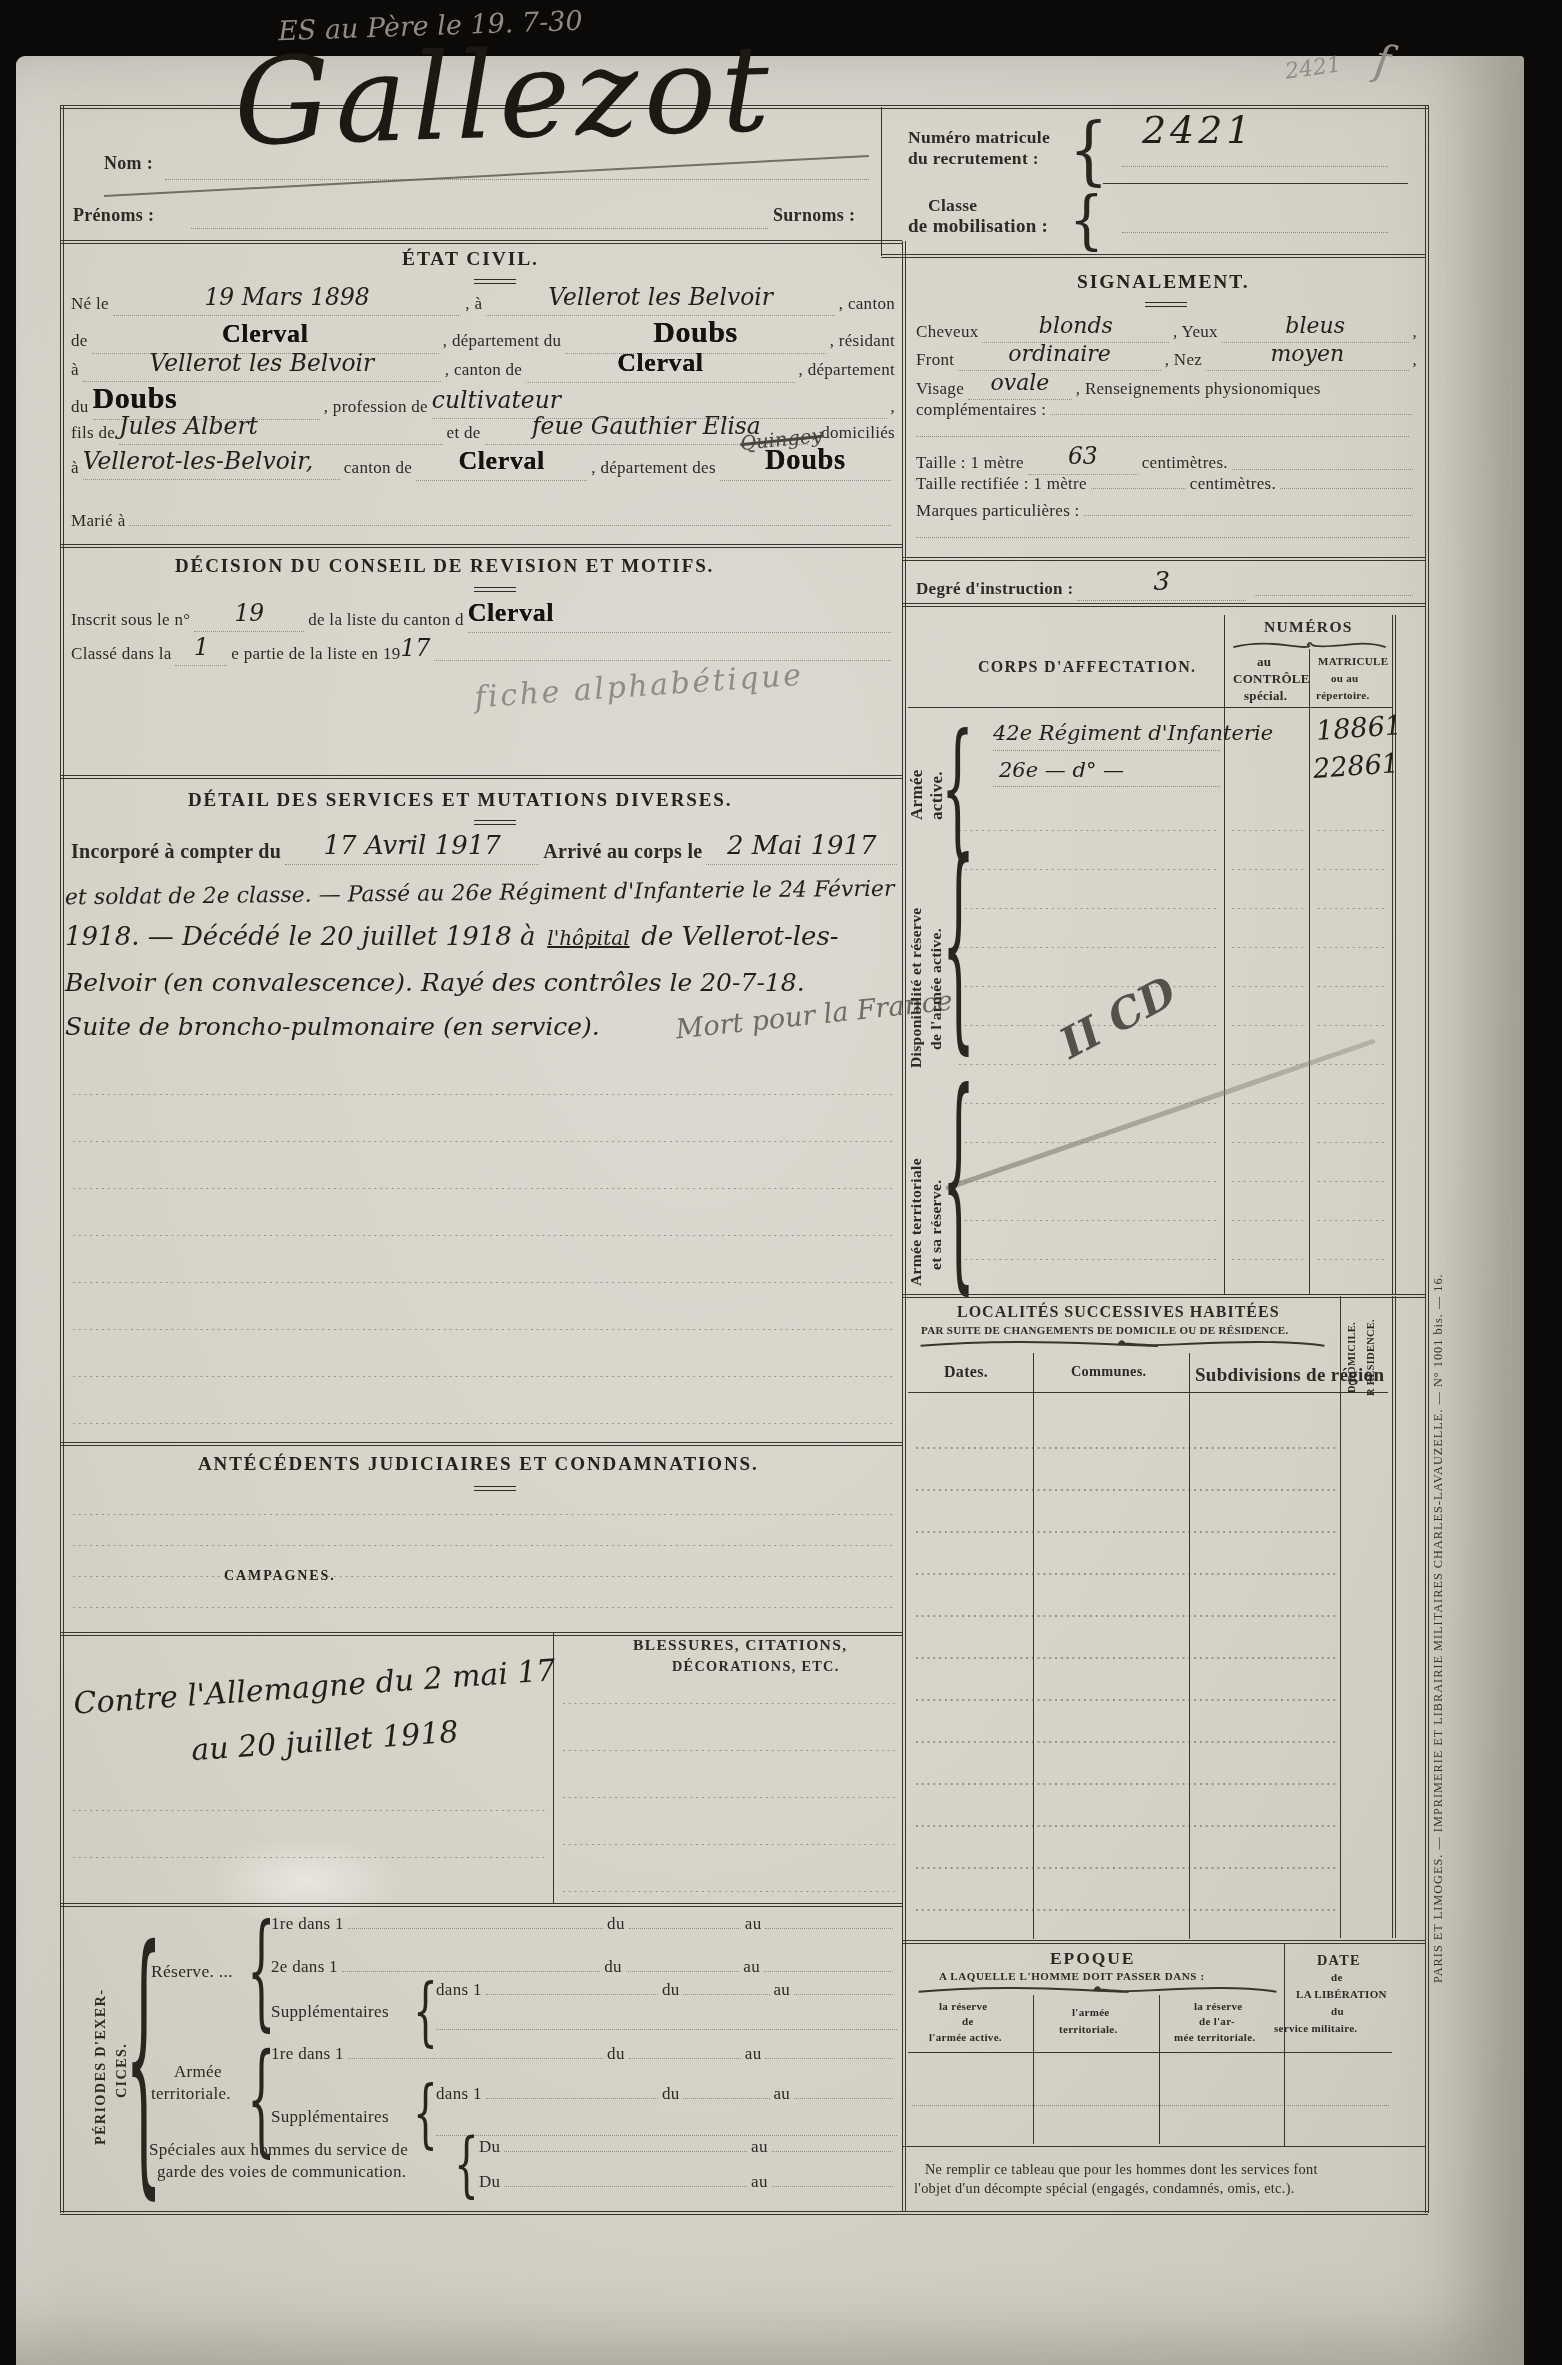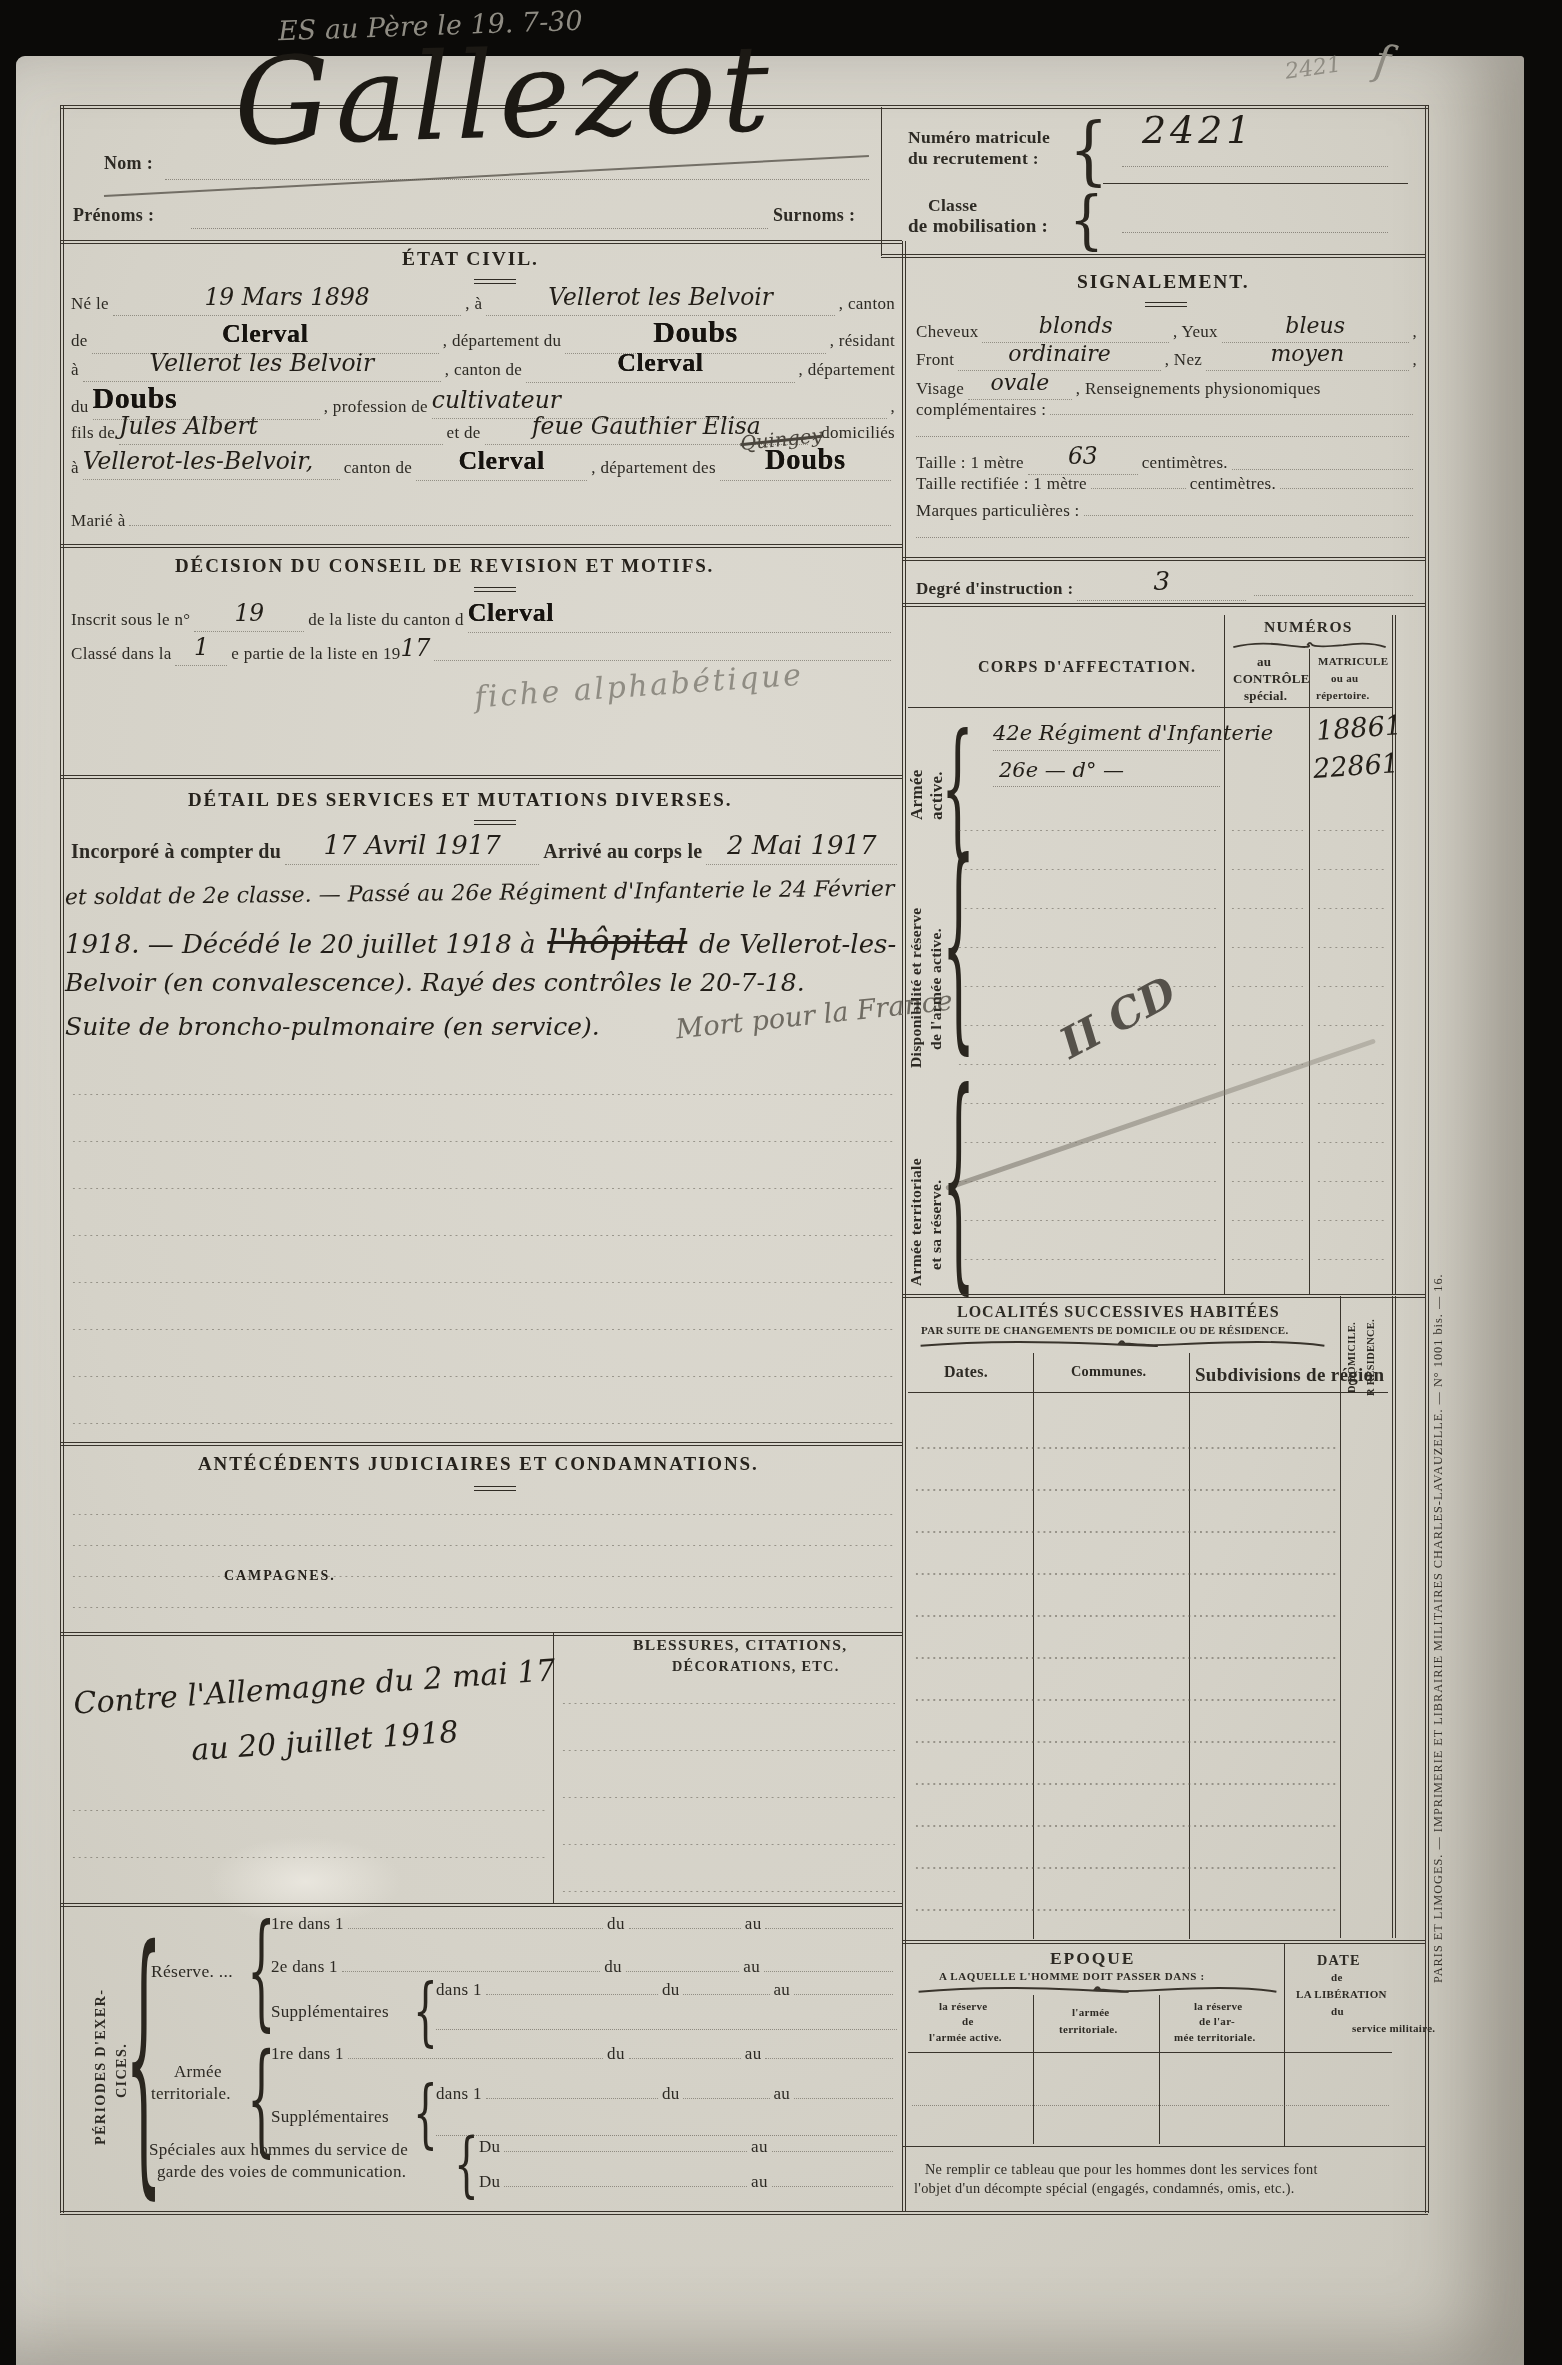--- a/index.html
+++ b/index.html
@@ -185,21 +185,21 @@
         <span class="hand" style="font-size:26px;">17 Avril 1917</span>
       </span>
     <span class="print pb" style="font-size:20px;">Arrivé au corps le</span>
     <span class="seg" style="flex:1.5;">
         <span class="hand" style="font-size:26px;">2 Mai 1917</span>
       </span>
   </div>
   <div class="abs hand" style="left:65px;top:880px;font-size:22px;transform:rotate(-.6deg);">et soldat de 2e classe. — Passé au 26e Régiment d'Infanterie le 24 Février</div>
   <div class="row" style="left:65px;top:921px;">
     <span class="hand" style="font-size:26px;">1918. — Décédé le 20 juillet 1918 à</span>
-    <span class="hand strike" style="font-size:34px;margin:0 11.7px;">l'hôpital</span>
+    <span class="hand strike" style="font-size:20px;margin:0 11.7px;text-decoration:underline;">l'hôpital</span>
     <span class="hand" style="font-size:26px;">de Vellerot-les-</span>
   </div>
   <div class="abs hand" style="left:65px;top:968px;font-size:25px;">Belvoir (en convalescence). Rayé des contrôles le 20-7-18.</div>
   <div class="abs hand" style="left:65px;top:1012px;font-size:25px;">Suite de broncho-pulmonaire (en service).</div>
   <div class="abs pencil" style="left:675px;top:999px;font-size:27px;color:#6f6b62;transform:rotate(-6deg);">Mort pour la France</div>
   <div class="dotgrid" style="left:71px;top:1071px;width:824px;height:357px;background-size:5.8px 47px;"></div>
 
   <div class="hr" style="left:60px;top:1442px;width:842px;"></div>
   <div class="abs title" style="left:198px;top:1453px;font-size:19px;">ANTÉCÉDENTS JUDICIAIRES ET CONDAMNATIONS.</div>
   <div class="titledash" style="left:474px;top:1486px;"></div>
@@ -420,21 +420,21 @@
   <div class="abs print pb tiny" style="left:929px;top:2031px;">l'armée active.</div>
   <div class="abs print pb tiny" style="left:1072px;top:2006px;">l'armée</div>
   <div class="abs print pb tiny" style="left:1059px;top:2023px;">territoriale.</div>
   <div class="abs print pb tiny" style="left:1194px;top:2000px;">la réserve</div>
   <div class="abs print pb tiny" style="left:1199px;top:2015px;">de l'ar-</div>
   <div class="abs print pb tiny" style="left:1174px;top:2031px;">mée territoriale.</div>
   <div class="abs print pb" style="left:1317px;top:1952px;font-size:14.3px;letter-spacing:1.3px;">DATE</div>
   <div class="abs print pb tiny" style="left:1331px;top:1971px;">de</div>
   <div class="abs print pb tiny" style="left:1296px;top:1988px;">LA LIBÉRATION</div>
   <div class="abs print pb tiny" style="left:1331px;top:2005px;">du</div>
-  <div class="abs print pb tiny" style="left:1352px;top:2022px;">service militaire.</div>
+  <div class="abs print pb tiny" style="left:1274px;top:2022px;">service militaire.</div>
   <div class="hrthin" style="left:908px;top:2052px;width:484px;border-top-width:1.9px;"></div>
   <div class="dotline" style="left:912px;top:2105px;width:477px;"></div>
   <div class="hrthin" style="left:903px;top:2146px;width:522px;border-top-width:1.9px;"></div>
   <div class="abs print" style="left:925px;top:2161px;font-size:14.3px;">Ne remplir ce tableau que pour les hommes dont les services font</div>
   <div class="abs print" style="left:914px;top:2180px;font-size:14.3px;">l'objet d'un décompte spécial (engagés, condamnés, omis, etc.).</div>
 
   <div class="abs vtext print" style="left:1431px;top:1200px;height:856px;font-size:12.3px;letter-spacing:1px;color:#35312a;">PARIS ET LIMOGES. — IMPRIMERIE ET LIBRAIRIE MILITAIRES CHARLES-LAVAUZELLE. — N° 1001 bis. — 16.</div>
 </div>
 
 

